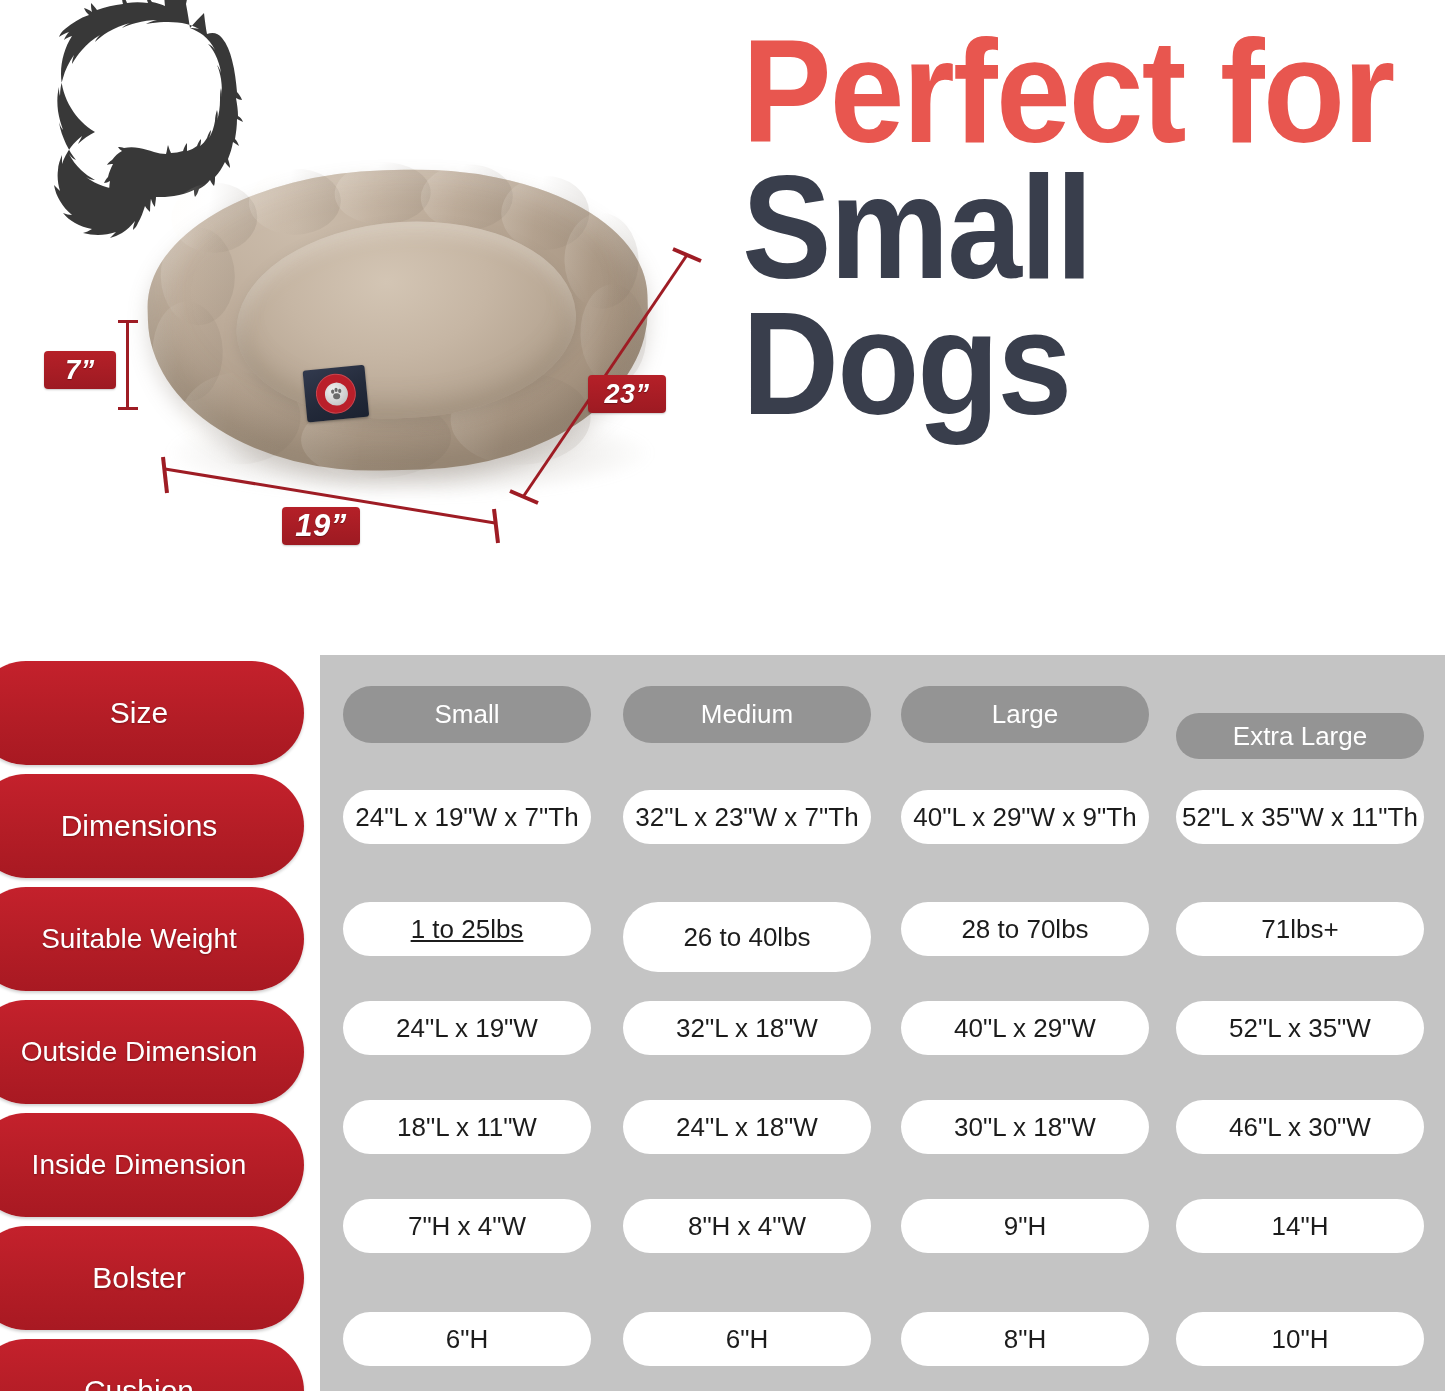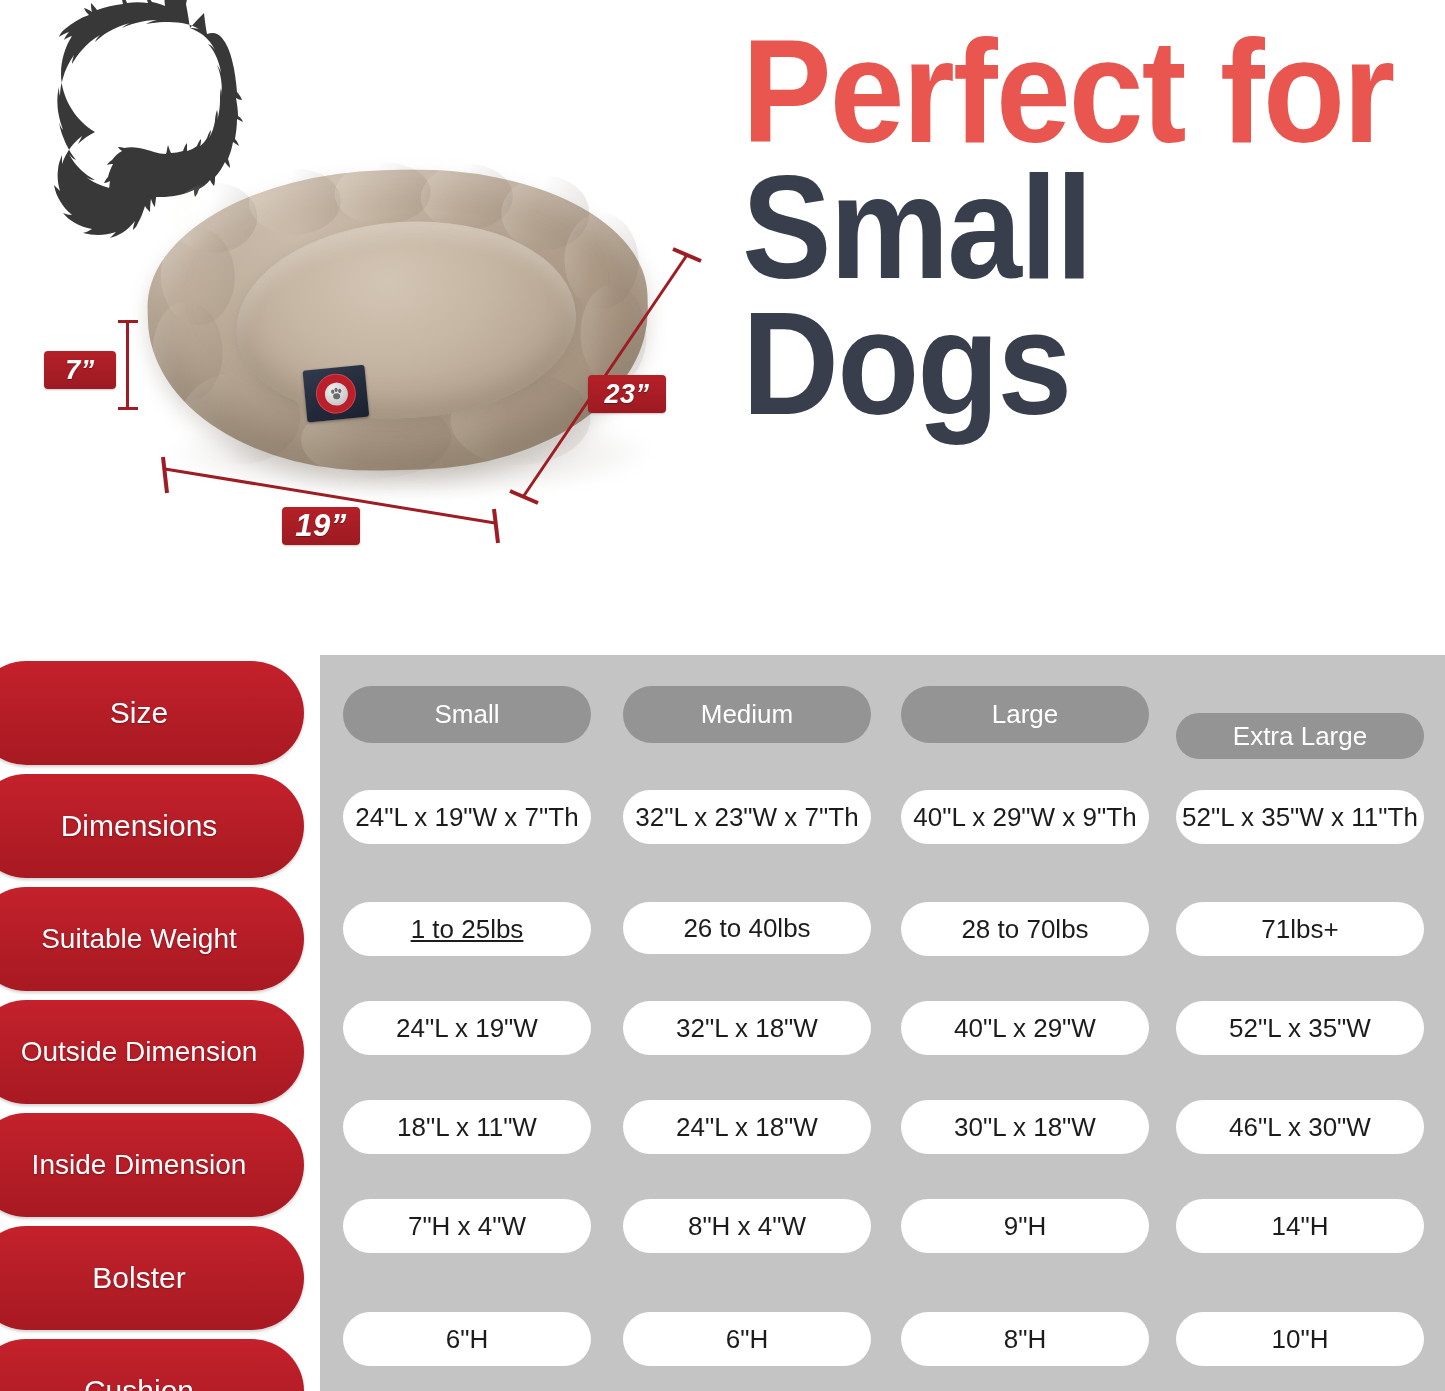--- a/index.html
+++ b/index.html
@@ -296,21 +296,21 @@
 <div class="hdr-pill" style="left:623px;  top:686px; width:248px; height:57px;">Medium</div>
 <div class="hdr-pill" style="left:901px;  top:686px; width:248px; height:57px;">Large</div>
 <div class="hdr-pill" style="left:1176px; top:713px; width:248px; height:46px;">Extra Large</div>
 
 <div class="cell-pill" style="left:343px;  top:790px; width:248px; height:54px;">24"L x 19"W x 7"Th</div>
 <div class="cell-pill" style="left:623px;  top:790px; width:248px; height:54px;">32"L x 23"W x 7"Th</div>
 <div class="cell-pill" style="left:901px;  top:790px; width:248px; height:54px;">40"L x 29"W x 9"Th</div>
 <div class="cell-pill" style="left:1176px; top:790px; width:248px; height:54px;">52"L x 35"W x 11"Th</div>
 
 <div class="cell-pill" style="left:343px;  top:902px; width:248px; height:54px;text-decoration:underline;">1 to 25lbs</div>
-<div class="cell-pill" style="left:623px;  top:902px; width:248px; height:52px;">26 to 40lbs</div>
+<div class="cell-pill" style="left:623px;  top:902px; width:248px; height:70px;">26 to 40lbs</div>
 <div class="cell-pill" style="left:901px;  top:902px; width:248px; height:54px;">28 to 70lbs</div>
 <div class="cell-pill" style="left:1176px; top:902px; width:248px; height:54px;text-align:right;">71lbs+</div>
 
 <div class="cell-pill" style="left:343px;  top:1001px; width:248px; height:54px;">24"L x 19"W</div>
 <div class="cell-pill" style="left:623px;  top:1001px; width:248px; height:54px;">32"L x 18"W</div>
 <div class="cell-pill" style="left:901px;  top:1001px; width:248px; height:54px;">40"L x 29"W</div>
 <div class="cell-pill" style="left:1176px; top:1001px; width:248px; height:54px;">52"L x 35"W</div>
 
 <div class="cell-pill" style="left:343px;  top:1100px; width:248px; height:54px;">18"L x 11"W</div>
 <div class="cell-pill" style="left:623px;  top:1100px; width:248px; height:54px;">24"L x 18"W</div>

